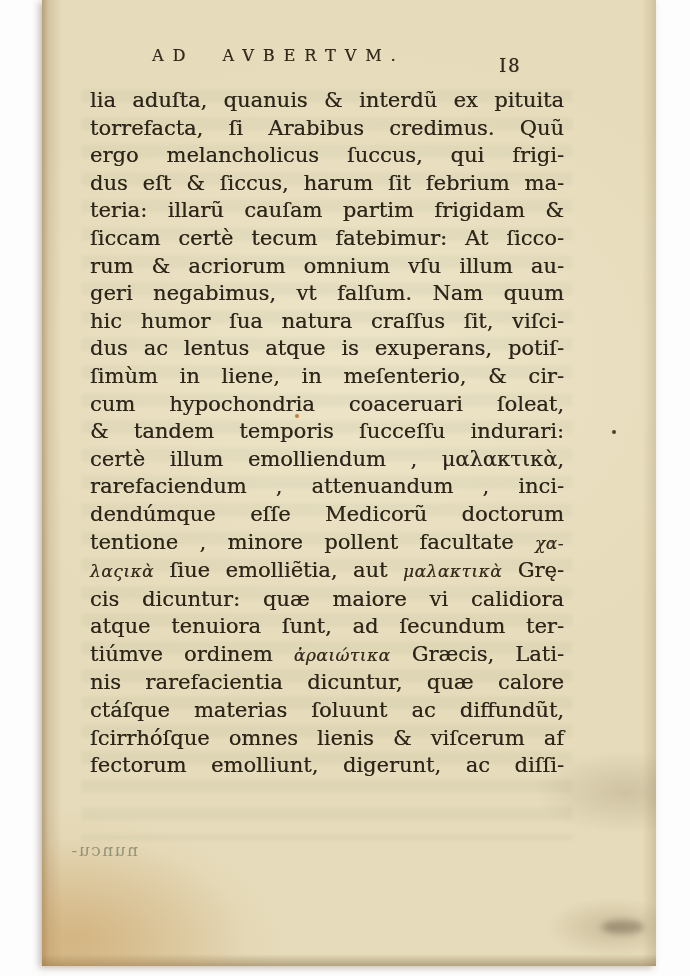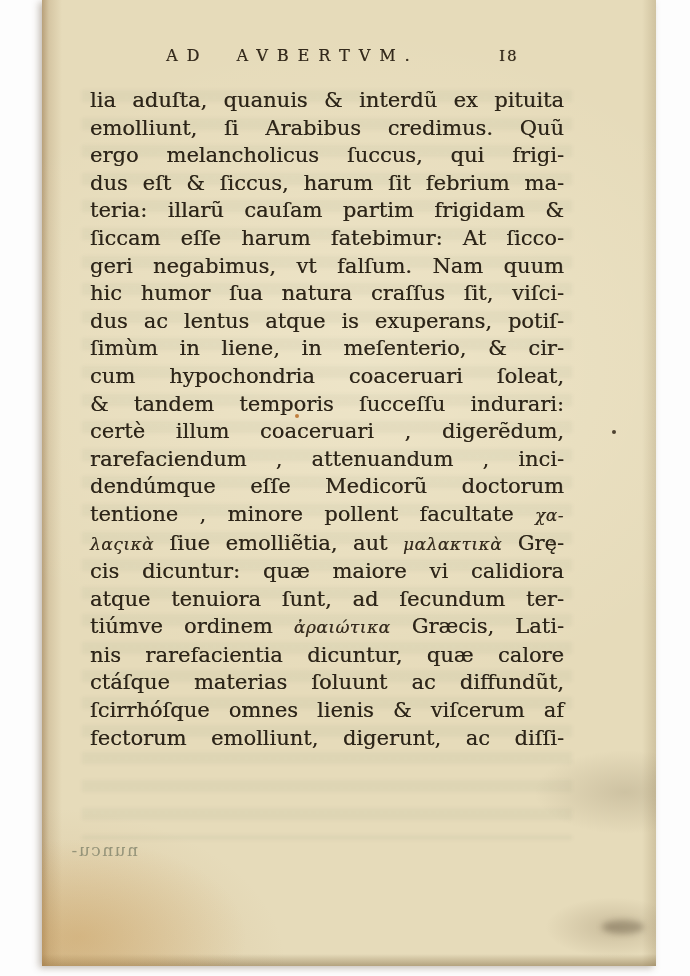--- a/index.html
+++ b/index.html
@@ -41,31 +41,31 @@
     pointer-events: none;
   }
 
   
   .header {
     position: absolute;
     left: 48px; top: 46px;
     width: 480px; height: 24px;
   }
   .header-title {
-    position: absolute; left: 76px; top: 0;
+    position: absolute; left: 62px; top: 0;
     font-size: 16px;
     letter-spacing: 9px;
     word-spacing: 14px;
     color: #33291b;
     text-shadow: 0.4px 0.4px 0.6px rgba(46,36,22,0.55);
     white-space: nowrap;
   }
   .page-number {
-    position: absolute; left: 409px; top: 1px;
-    font-size: 15px;
+    position: absolute; left: 409px; top: 9px;
+    font-size: 18px;
     letter-spacing: 2px;
     color: #33291b;
     text-shadow: 0.4px 0.4px 0.7px rgba(46,36,22,0.6);
   }
 
   
   .text-block {
     position: absolute;
     left: 48px; top: 87px;
     width: 474px;
@@ -119,32 +119,33 @@
 
 <div class="page">
 
   <div class="header">
     <span class="header-title">AD AVBERTVM.</span>
     <span class="page-number">I8</span>
   </div>
 
   <div class="text-block">
     <div class="line"><span>lia aduſta, quanuis &amp; interdũ ex pituita</span></div>
-    <div class="line"><span>emolliunt, ſi Arabibus credimus. Quũ</span></div>
+    <div class="line"><span>torrefacta, ſi Arabibus credimus. Quũ</span></div>
     <div class="line"><span>ergo melancholicus ſuccus, qui frigi-</span></div>
     <div class="line"><span>dus eſt &amp; ſiccus, harum ſit febrium ma-</span></div>
     <div class="line"><span>teria: illarũ cauſam partim frigidam &amp;</span></div>
-    <div class="line"><span>ſiccam eſſe harum fatebimur: At ſicco-</span></div>
+    <div class="line"><span>ſiccam certè tecum fatebimur: At ſicco-</span></div>
+    <div class="line"><span>rum &amp; acriorum omnium vſu illum au-</span></div>
     <div class="line"><span>geri negabimus, vt falſum. Nam quum</span></div>
     <div class="line"><span>hic humor ſua natura craſſus ſit, viſci-</span></div>
     <div class="line"><span>dus ac lentus atque is exuperans, potiſ-</span></div>
     <div class="line"><span>ſimùm in liene, in meſenterio, &amp; cir-</span></div>
     <div class="line"><span>cum hypochondria coaceruari ſoleat,</span></div>
     <div class="line"><span>&amp; tandem temporis ſucceſſu indurari:</span></div>
-    <div class="line"><span>certè illum coaceruari , digerẽdum,</span></div>
+    <div class="line"><span>certè illum emolliendum , μαλακτικὰ,</span></div>
     <div class="line"><span>rarefaciendum , attenuandum , inci-</span></div>
     <div class="line"><span>dendúmque eſſe Medicorũ doctorum</span></div>
     <div class="line"><span>tentione , minore pollent facultate </span><span class="greek">χα-</span></div>
     <div class="line"><span class="greek">λαςικὰ</span><span> ſiue emolliẽtia, aut </span><span class="greek">μαλακτικὰ</span><span> Grę-</span></div>
     <div class="line"><span>cis dicuntur: quæ maiore vi calidiora</span></div>
     <div class="line"><span>atque tenuiora ſunt, ad ſecundum ter-</span></div>
     <div class="line"><span>tiúmve ordinem </span><span class="greek">ἀραιώτικα</span><span> Græcis, Lati-</span></div>
     <div class="line"><span>nis rarefacientia dicuntur, quæ calore</span></div>
     <div class="line"><span>ctáſque materias ſoluunt ac diffundũt,</span></div>
     <div class="line"><span>ſcirrhóſque omnes lienis &amp; viſcerum af</span></div>

